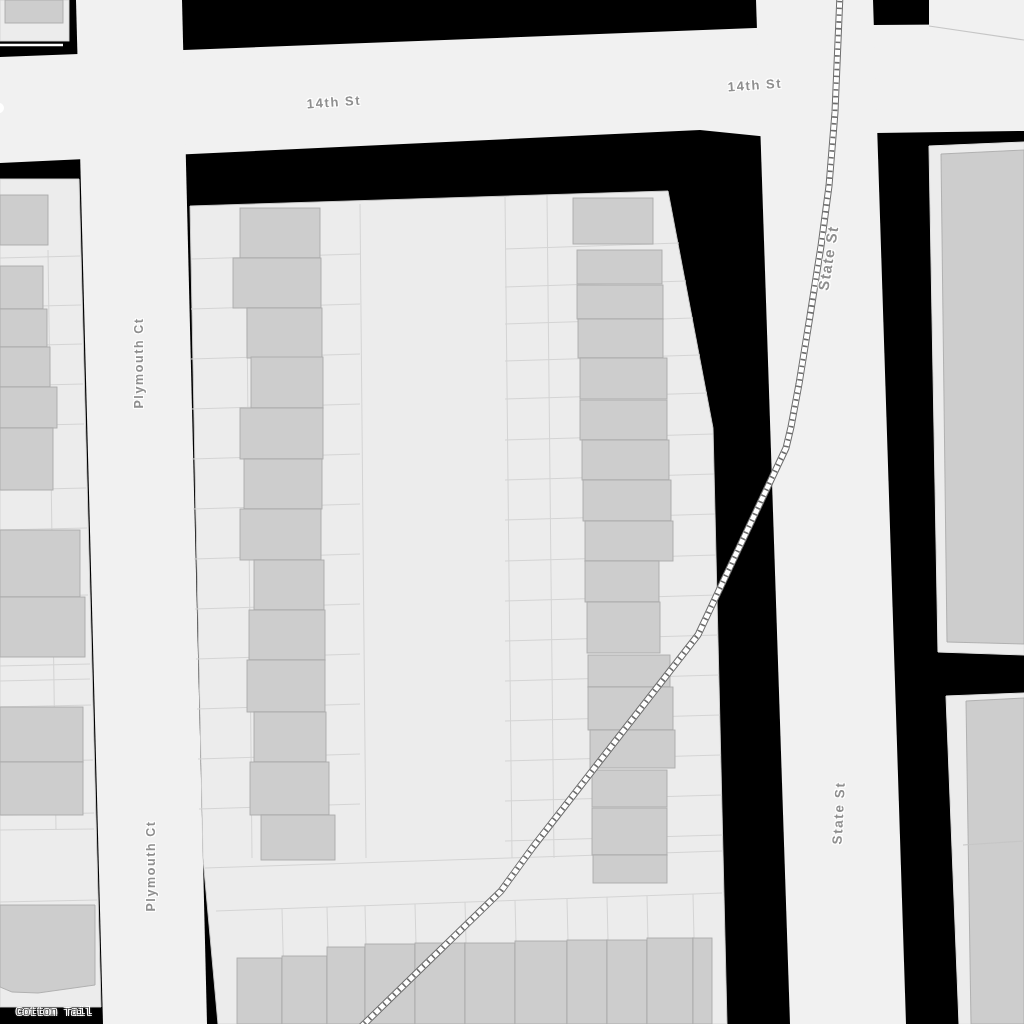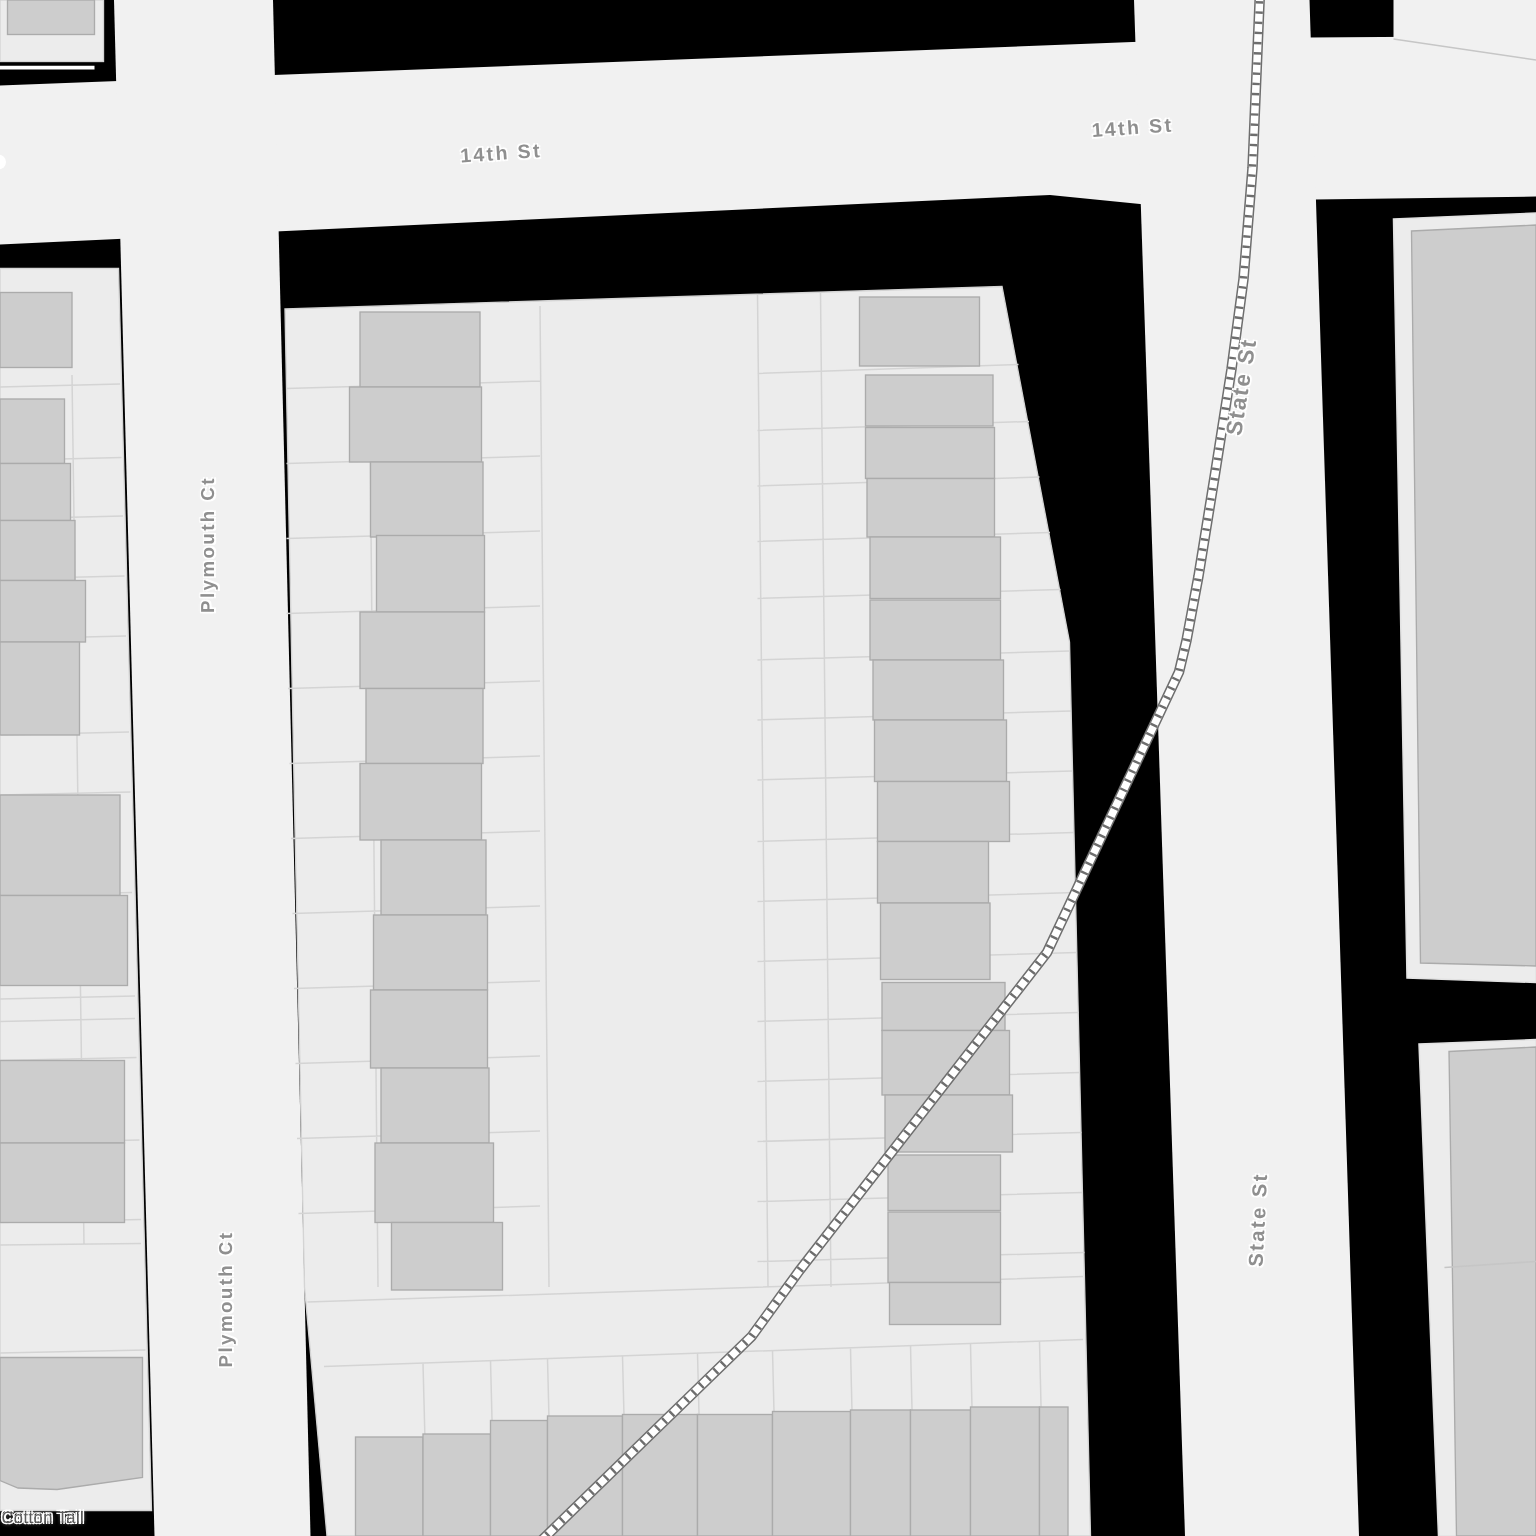--- a/index.html
+++ b/index.html
@@ -30,22 +30,22 @@
     text-shadow:-1px -1px 0 #fff,1px -1px 0 #fff,-1px 1px 0 #fff,1px 1px 0 #fff,0 0 3px #fff;
     transform-origin:center center;
   }
   .lbl-14-w{left:334px;top:102px;transform:translate(-50%,-50%) rotate(-4deg);}
   .lbl-14-e{left:755px;top:85px;transform:translate(-50%,-50%) rotate(-4deg);}
   .lbl-ply-n{left:139px;top:363px;transform:translate(-50%,-50%) rotate(-90deg);font-size:12.5px;}
   .lbl-ply-s{left:151px;top:866px;transform:translate(-50%,-50%) rotate(-90deg);font-size:12.5px;}
   .lbl-state-n{left:828px;top:258px;transform:translate(-50%,-50%) rotate(-81deg);font-size:15px;letter-spacing:1.2px;}
   .lbl-state-s{left:839px;top:813px;transform:translate(-50%,-50%) rotate(-87deg);font-size:13.5px;}
   .lbl-cotton{
-    left:1px;top:1007px;transform:none;color:var(--trail-label-color);
-    font-weight:normal;font-size:11px;letter-spacing:.3px;
+    left:16px;top:1007px;transform:none;color:var(--trail-label-color);
+    font-weight:normal;font-size:11px;letter-spacing:.3px;font-family:Liberation Mono, monospace;
   }
 </style>
 </head>
 <body>
 
 <div id="map">
   <svg width="1024" height="1024" viewBox="0 0 1024 1024">
 
     <rect x="0" y="0" width="1024" height="1024" fill="#000"></rect>
 

